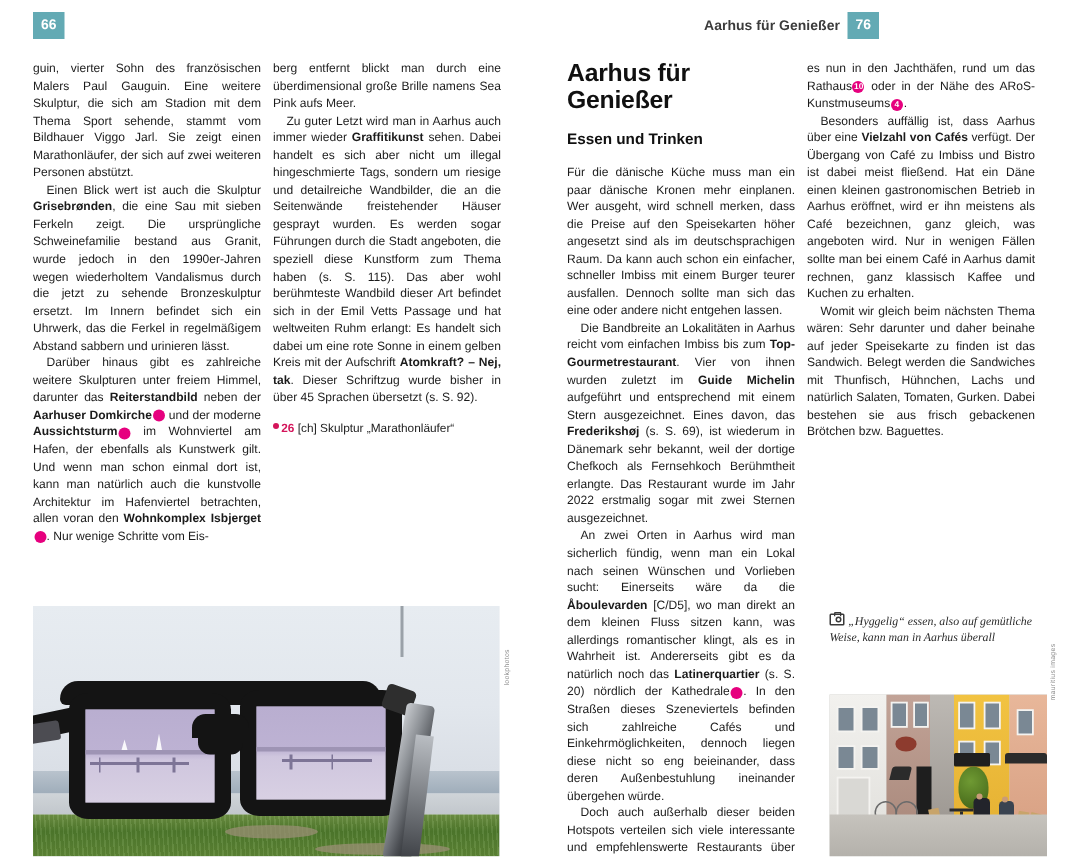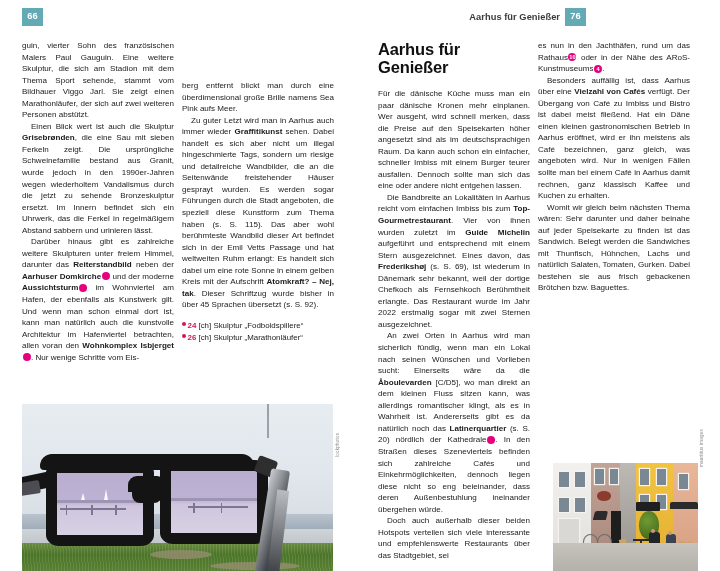--- a/index.html
+++ b/index.html
@@ -62,21 +62,21 @@
     color: #1b1b1b;
   }
   .col p {
     margin: 0;
     text-indent: 0;
     hyphens: manual;
   }
   .col p + p { text-indent: 9px; }
 
   .c1 { left: 22px; }
-  .c2 { left: 182px; margin-top: 40px; }
+  .c2 { left: 182px; }
   .c3 { left: 378px; }
   .c4 { left: 538px; }
 
   b, strong { font-weight: bold; }
 
   
   .sec-title {
     font-size: 16.5px;
     font-weight: bold;
     line-height: 18px;
@@ -379,47 +379,46 @@
     <p><span>Einen Blick wert ist auch die Skulptur </span><b>Grisebrønden</b><span>, die eine Sau mit sieben Ferkeln zeigt. Die ursprüngliche Schweinefamilie bestand aus Granit, wurde jedoch in den 1990er-Jahren wegen wiederholtem Vandalismus durch die jetzt zu sehende Bronzeskulptur ersetzt. Im Innern befindet sich ein Uhrwerk, das die Ferkel in regelmäßigem Abstand sabbern und urinieren lässt.</span></p>
     <p><span>Darüber hinaus gibt es zahlreiche weitere Skulpturen unter freiem Himmel, darunter das </span><b>Reiterstandbild</b><span> neben der </span><b>Aarhuser Domkirche</b><span class="marker">1</span><span> und der moderne </span><b>Aussichtsturm</b><span class="marker">16</span><span> im Wohnviertel am Hafen, der ebenfalls als Kunstwerk gilt. Und wenn man schon einmal dort ist, kann man natürlich auch die kunstvolle Architektur im Hafenviertel betrachten, allen voran den </span><b>Wohnkomplex Isbjerget</b><span class="marker">15</span><span>. Nur wenige Schritte vom Eis-</span></p>
   </div>
 
   <div class="col c2">
     <p><span>berg entfernt blickt man durch eine überdimensional große Brille namens Sea Pink aufs Meer.</span></p>
     <p><span>Zu guter Letzt wird man in Aarhus auch immer wieder </span><b>Graffitikunst</b><span> sehen. Dabei handelt es sich aber nicht um illegal hingeschmierte Tags, sondern um riesige und detailreiche Wandbilder, die an die Seitenwände freistehender Häuser gesprayt wurden. Es werden sogar Führungen durch die Stadt angeboten, die speziell diese Kunstform zum Thema haben (s. S. 115). Das aber wohl berühmteste Wandbild dieser Art befindet sich in der Emil Vetts Passage und hat weltweiten Ruhm erlangt: Es handelt sich dabei um eine rote Sonne in einem gelben Kreis mit der Aufschrift </span><b>Atomkraft? – Nej, tak</b><span>. Dieser Schriftzug wurde bisher in über 45 Sprachen übersetzt (s. S. 92).</span></p>
 
     <ul class="poi-list">
       <li>
-        <span class="poi-dot"></span><span class="poi-num">24</span>
-        <span class="poi-grid">[ch]</span>
-        <span class="poi-grid">Skulptur „Fodboldspillere“</span>
-      </li>
-      <li>
         <span class="poi-dot"></span><span class="poi-num">26</span>
         <span class="poi-grid">[ch]</span>
         <span class="poi-grid">Skulptur „Marathonläufer“</span>
       </li>
     </ul>
   </div>
 
 
   <div class="col c3">
     <h1 class="sec-title">Aarhus für Genießer</h1>
+    <h2 class="sub-title">Essen und Trinken</h2>
     <p><span>Für die dänische Küche muss man ein paar dänische Kronen mehr einplanen. Wer ausgeht, wird schnell merken, dass die Preise auf den Speisekarten höher angesetzt sind als im deutschsprachigen Raum. Da kann auch schon ein einfacher, schneller Imbiss mit einem Burger teurer ausfallen. Dennoch sollte man sich das eine oder andere nicht entgehen lassen.</span></p>
     <p><span>Die Bandbreite an Lokalitäten in Aarhus reicht vom einfachen Imbiss bis zum </span><b>Top-Gourmetrestaurant</b><span>. Vier von ihnen wurden zuletzt im </span><b>Guide Michelin</b><span> aufgeführt und entsprechend mit einem Stern ausgezeichnet. Eines davon, das </span><b>Frederikshøj</b><span> (s. S. 69), ist wiederum in Dänemark sehr bekannt, weil der dortige Chefkoch als Fernsehkoch Berühmtheit erlangte. Das Restaurant wurde im Jahr 2022 erstmalig sogar mit zwei Sternen ausgezeichnet.</span></p>
     <p><span>An zwei Orten in Aarhus wird man sicherlich fündig, wenn man ein Lokal nach seinen Wünschen und Vorlieben sucht: Einerseits wäre da die </span><b>Åboulevarden</b>&nbsp;<span>[C/D5]</span><span>, wo man direkt an dem kleinen Fluss sitzen kann, was allerdings romantischer klingt, als es in Wahrheit ist. Andererseits gibt es da natürlich noch das </span><b>Latinerquartier</b><span> (s. S. 20) nördlich der Kathedrale</span><span class="marker">1</span><span>. In den Straßen dieses Szeneviertels befinden sich zahlreiche Cafés und Einkehrmöglichkeiten, dennoch liegen diese nicht so eng beieinander, dass deren Außenbestuhlung ineinander übergehen würde.</span></p>
     <p><span>Doch auch außerhalb dieser beiden Hotspots verteilen sich viele interessante und empfehlenswerte Restaurants über das Stadtgebiet, sei</span></p>
   </div>
 
   <div class="col c4">
     <p><span>es nun in den Jachthäfen, rund um das Rathaus</span><span class="marker">10</span><span> oder in der Nähe des ARoS-Kunstmuseums</span><span class="marker">4</span><span>.</span></p>
     <p><span>Besonders auffällig ist, dass Aarhus über eine </span><b>Vielzahl von Cafés</b><span> verfügt. Der Übergang von Café zu Imbiss und Bistro ist dabei meist fließend. Hat ein Däne einen kleinen gastronomischen Betrieb in Aarhus eröffnet, wird er ihn meistens als Café bezeichnen, ganz gleich, was angeboten wird. Nur in wenigen Fällen sollte man bei einem Café in Aarhus damit rechnen, ganz klassisch Kaffee und Kuchen zu erhalten.</span></p>
     <p><span>Womit wir gleich beim nächsten Thema wären: Sehr darunter und daher beinahe auf jeder Speisekarte zu finden ist das Sandwich. Belegt werden die Sandwiches mit Thunfisch, Hühnchen, Lachs und natürlich Salaten, Tomaten, Gurken. Dabei bestehen sie aus frisch gebackenen Brötchen bzw. Baguettes.</span></p>
   </div>
 
+  <div class="caption" style="left:553px; top:409px; width:140px;">
+    <span class="cap-cam"></span><span>„Hyggelig“ essen, also auf gemütliche Weise, kann man in Aarhus überall</span>
+  </div>
 
   <div class="photo" id="photo-sunglasses">
     <div class="sky"></div>
     <div class="sea"></div>
     <div class="promenade"></div>
     <div class="grass"></div>
     <div class="sand-patch" style="left:128px; top:146px;"></div>
     <div class="sand-patch" style="left:188px; top:158px; width:90px; height:8px;"></div>
     <div class="lamp-post"></div>
 

